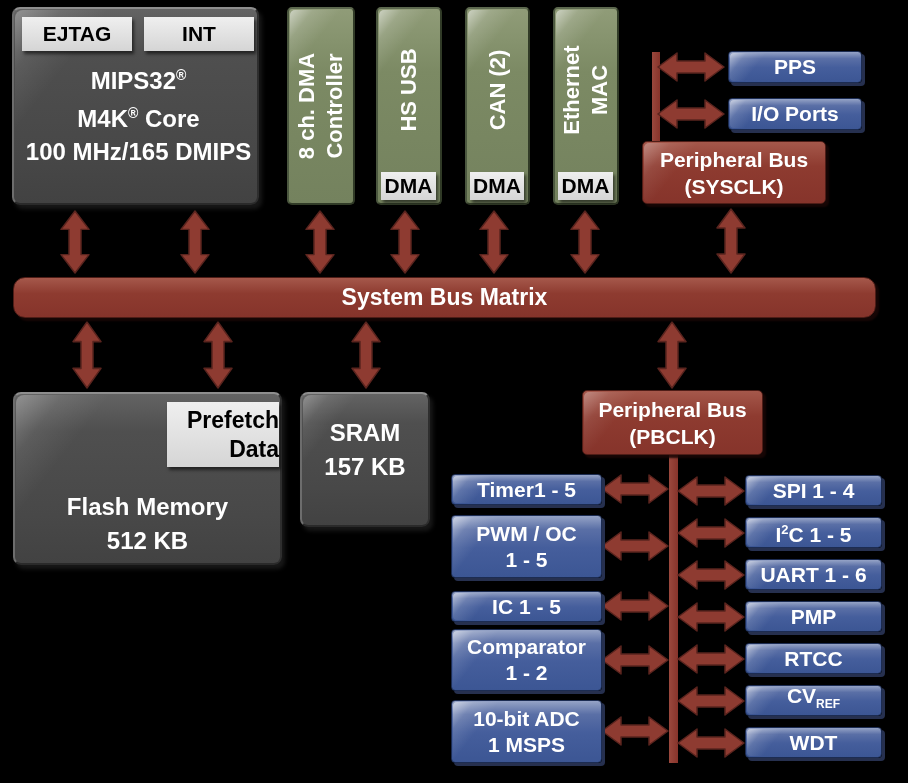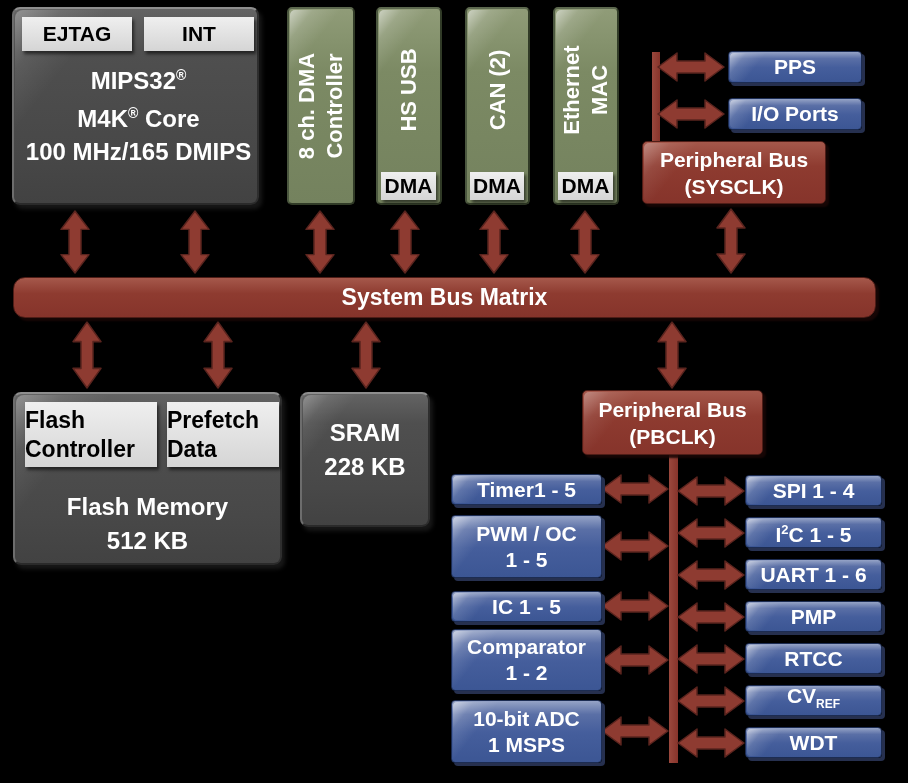--- a/index.html
+++ b/index.html
@@ -21,21 +21,21 @@
         font-size:21px;line-height:26px;box-shadow:3px 3px 0 #26304f;}
   
   .red{background:linear-gradient(180deg,#a5584b,#8e3b30 40%,#86342b);
        border:1px solid #4f1d17;border-radius:5px;color:#fff;
        display:flex;flex-direction:column;align-items:center;justify-content:center;
        box-shadow:3px 3px 2px rgba(25,7,5,.9);}
   .bar{font-size:23px;border-radius:12px;}
   .busline{position:absolute;background:linear-gradient(90deg,#9a483d,#87342b);z-index:1;}
   
   .tag{position:absolute;box-sizing:border-box;background:linear-gradient(180deg,#efefef,#d5d5d5);
-       color:#000;display:flex;align-items:center;justify-content:center;text-align:left;
+       color:#000;display:flex;align-items:center;justify-content:center;text-align:right;
        font-size:21px;box-shadow:2px 3px 3px rgba(0,0,0,.55);}
   .tag2{font-size:23px;line-height:29px;}
   .gloss::before{content:"";position:absolute;inset:1px;border-radius:inherit;pointer-events:none;
        background:linear-gradient(128deg,rgba(255,255,255,.55),rgba(255,255,255,.14) 11%,rgba(255,255,255,0) 24%);}
   .gloss-soft::before{content:"";position:absolute;inset:1px;border-radius:inherit;pointer-events:none;
        background:linear-gradient(128deg,rgba(255,255,255,.30),rgba(255,255,255,.08) 12%,rgba(255,255,255,0) 24%);}
   .core-text{position:absolute;left:0;right:0;top:50px;text-align:center;font-size:24px;line-height:33px;color:#fff;padding-left:6px;}
   .core-text sup{font-size:14px;}
   .vwrap{position:absolute;left:50%;top:50%;transform:translate(-50%,-50%) rotate(-90deg);
          text-align:center;color:#fff;font-size:22px;line-height:28px;white-space:nowrap;}
@@ -190,36 +190,33 @@
   <div class="blk red gloss-soft lyr3" style="left:642px;top:141px;width:184px;height:63px;font-size:21px;line-height:27px">
     <span>Peripheral Bus</span>
       <span>(SYSCLK)</span>
   </div>
 
   <div class="blk red bar lyr3" style="left:13px;top:277px;width:863px;height:41px">
     <span>System Bus Matrix</span>
   </div>
 
   <div class="blk gray gloss-soft lyr3" style="left:13px;top:392px;width:269px;height:173px">
-    <div class="tag tag2" style="left:10px;top:8px;width:132px;height:65px">
-        <span>Flash Controller</span>
-      </div>
     <div class="tag tag2" style="left:152px;top:8px;width:112px;height:65px">
         <span>Prefetch Data</span>
       </div>
     <div class="memtext" style="top:96px">
       <div>Flash Memory</div>
         <div>512 KB</div>
     </div>
   </div>
 
   <div class="blk gray gloss-soft lyr3" style="left:300px;top:392px;width:130px;height:135px">
     <div class="memtext" style="top:22px">
         <div>SRAM</div>
-        <div>228 KB</div>
+        <div>157 KB</div>
     </div>
   </div>
 
   <div class="blk red gloss-soft lyr3" style="left:582px;top:390px;width:181px;height:65px;font-size:21px;line-height:27px">
     <span>Peripheral Bus</span>
       <span>(PBCLK)</span>
   </div>
 
   <div class="blk blue gloss lyr3" style="left:451px;top:474px;width:151px;height:31px">
     <span>Timer1 - 5</span>

